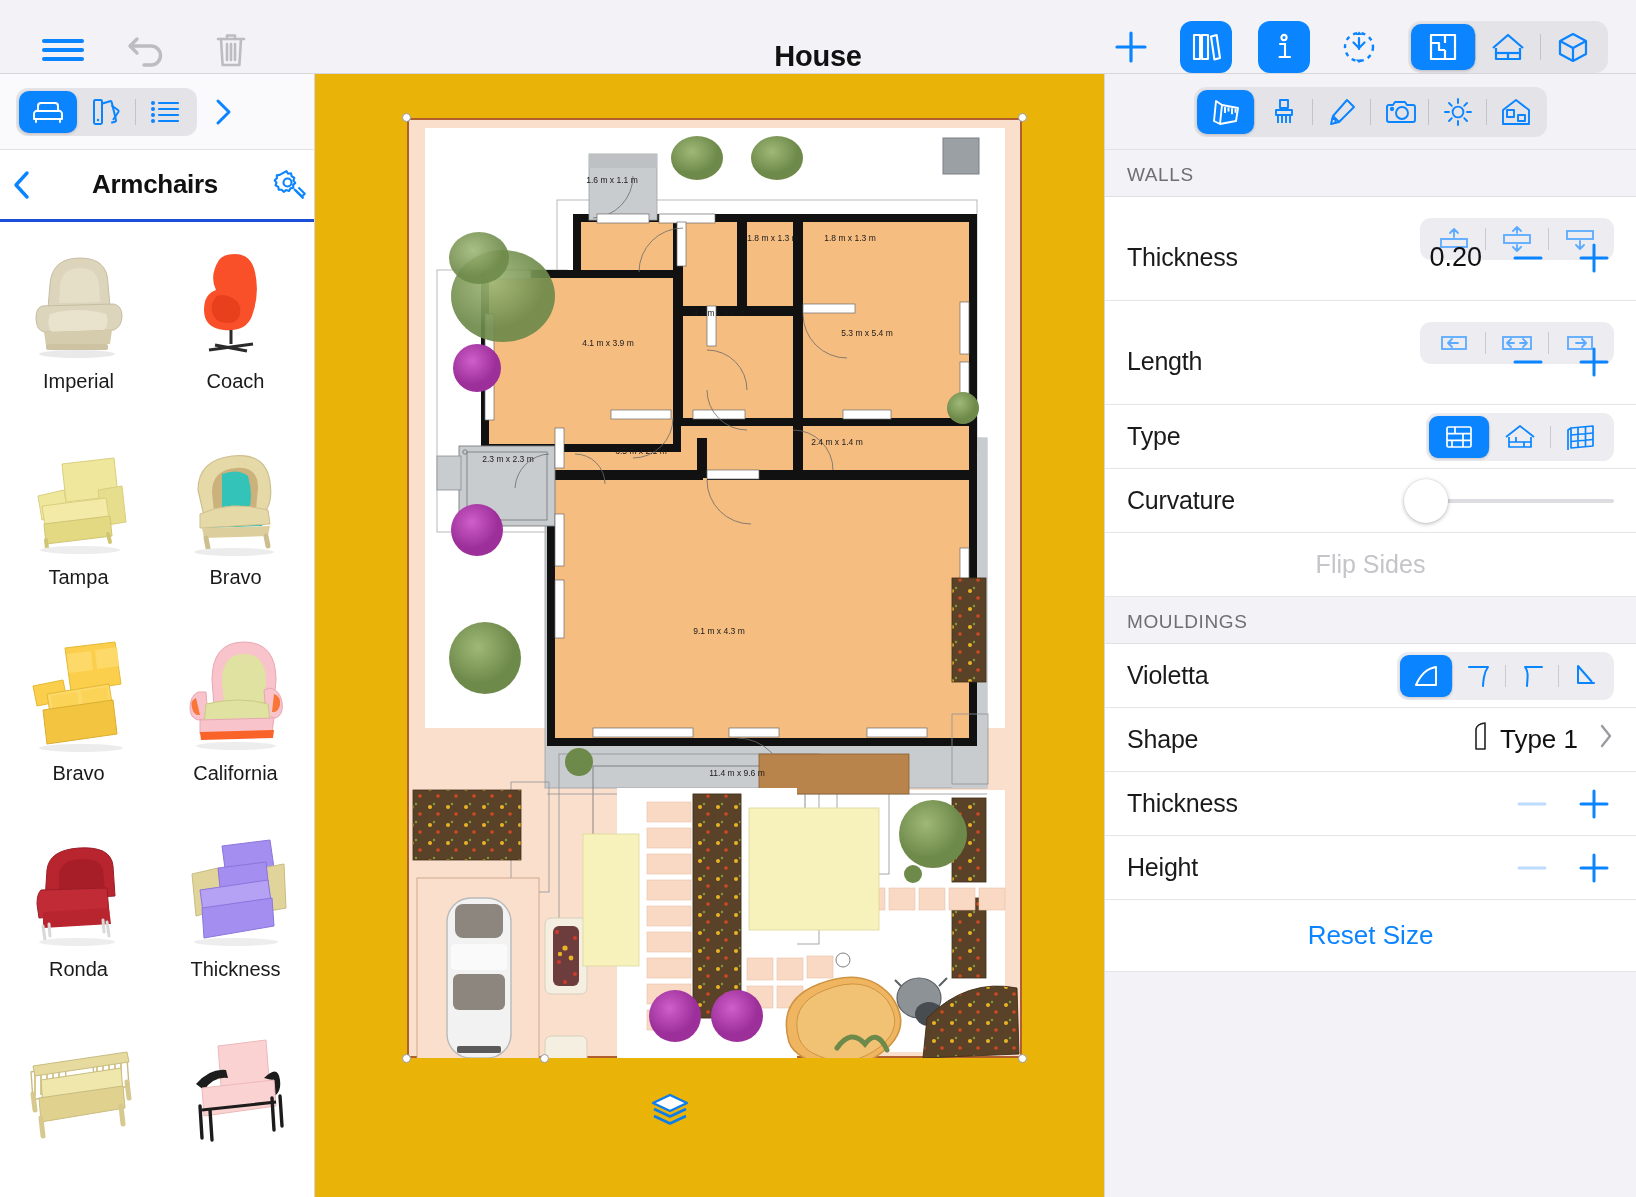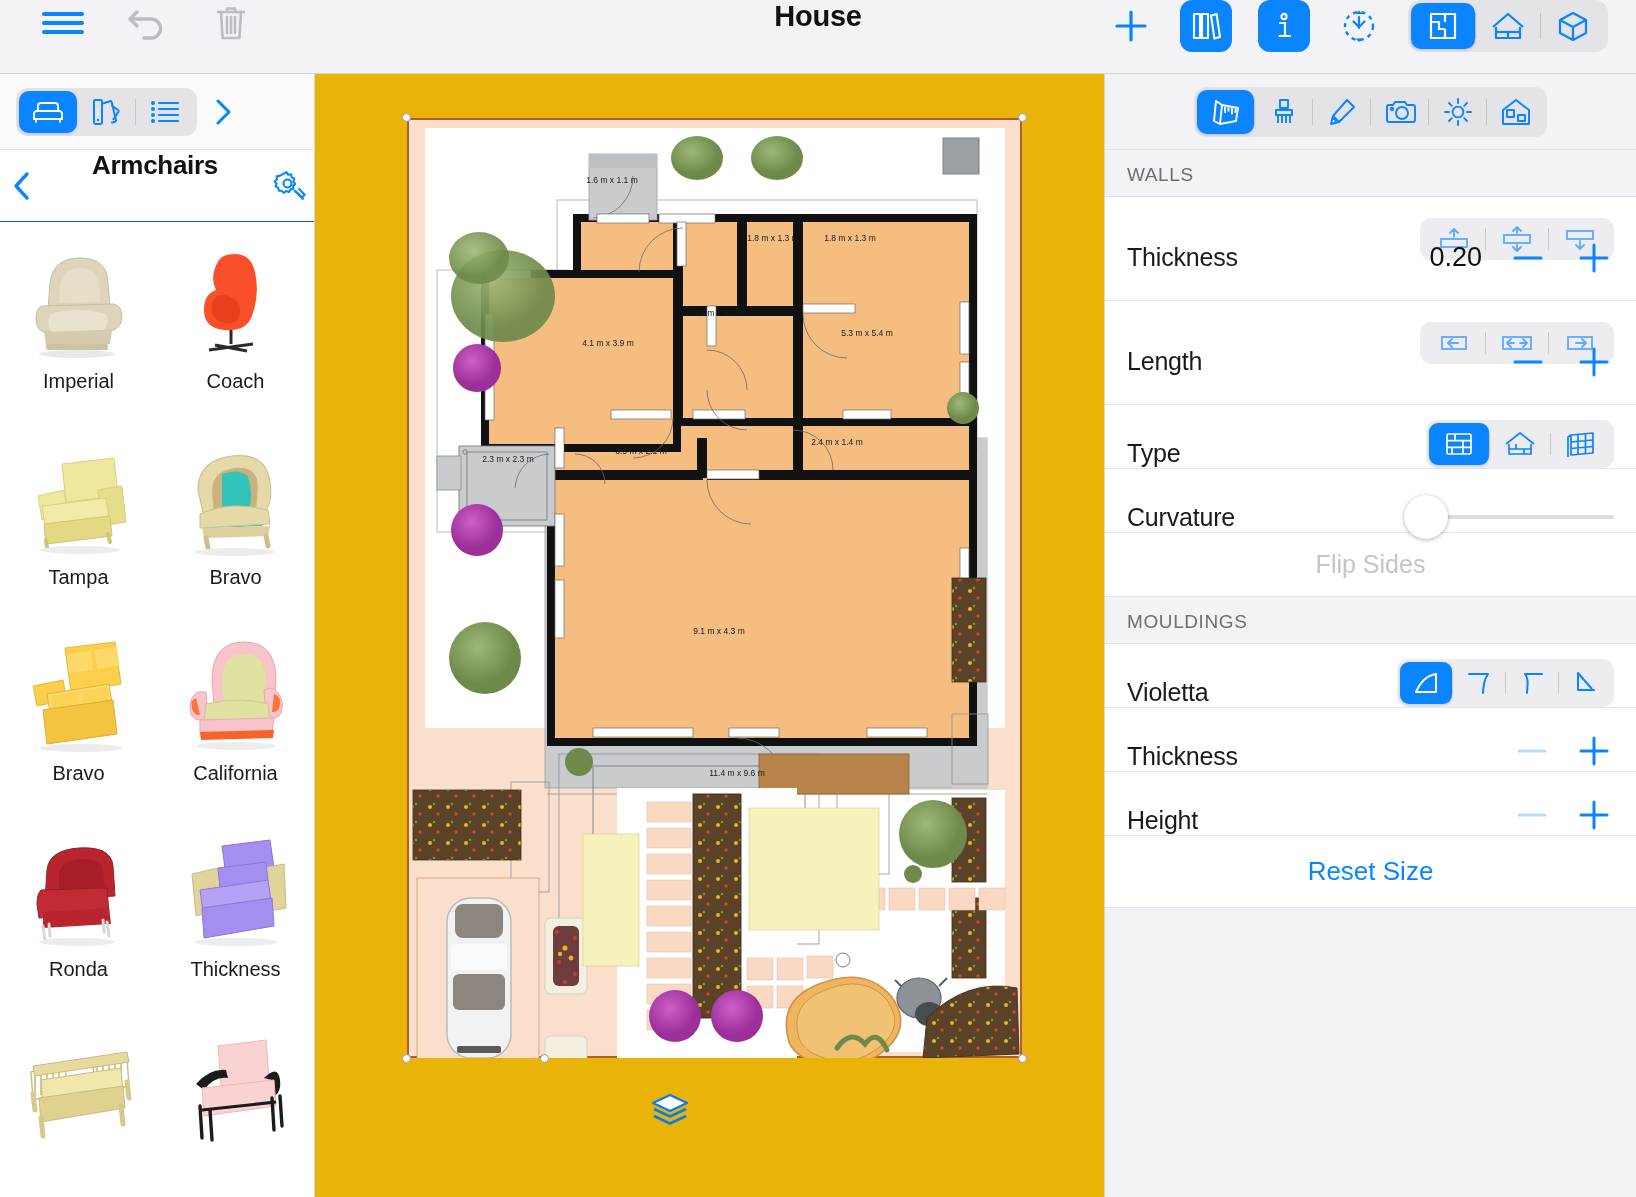--- a/index.html
+++ b/index.html
@@ -9,21 +9,21 @@
     background: #ffffff;
     overflow: hidden;
     -webkit-font-smoothing: antialiased;
   }
   .app { position: relative; width: 1636px; height: 1197px; display: flex; flex-direction: column; }
 
   
   .topbar {
     height: 74px; flex: 0 0 74px;
     background: #f2f2f7;
-    display: flex; align-items: flex-start;
+    display: flex; align-items: flex-end;
     position: relative;
     border-bottom: 1px solid #d6d6db;
   }
   .tb-left { display: flex; align-items: center; gap: 38px; padding-left: 40px; }
   .tb-btn {
     width: 46px; height: 46px;
     display: flex; align-items: center; justify-content: center;
     cursor: pointer;
   }
   .doc-title {
@@ -79,22 +79,22 @@
   .sb-seg .seg {
     width: 58px; height: 42px; border-radius: 10px;
     display: flex; align-items: center; justify-content: center;
   }
   .sb-seg .seg.active { background: #0a84ff; box-shadow: 0 1px 3px rgba(0,0,0,.18); }
   .sb-chevron {
     width: 52px; height: 42px; display: flex; align-items: center; justify-content: center;
   }
   .sb-header {
     height: 72px; flex: 0 0 72px;
-    display: flex; padding: 0 2px;
-    border-bottom: 1px solid #1d4ed8;
+    display: flex; align-items: center; padding: 0 2px;
+    border-bottom: 3px solid #1d4ed8;
     background: #fff;
     position: relative;
   }
   .sb-back { width: 40px; display: flex; align-items: center; justify-content: center; }
   .sb-title {
     flex: 1; text-align: center; font-size: 26px; font-weight: 700; color: #111;
     letter-spacing: -0.3px;
   }
   .sb-gear { width: 44px; display: flex; align-items: center; justify-content: center; }
   .sb-grid {
@@ -161,21 +161,21 @@
   }
   .insp-seg .seg.active { background: #0a84ff; box-shadow: 0 1px 3px rgba(0,0,0,.18); }
 
   .sec-head {
     background: #f2f2f7;
     padding: 14px 22px 10px 22px;
     font-size: 19px; color: #6e6e73; letter-spacing: 0.6px;
     border-bottom: 1px solid #e0e0e4;
   }
   .row {
-    display: flex; align-items: flex-end;
+    display: flex; align-items: center;
     padding: 0 22px; min-height: 64px;
     border-bottom: 1px solid #e6e6ea;
     position: relative;
   }
   .row-label { font-size: 25px; color: #1a1a1a; letter-spacing: -0.2px; }
   .row-right { margin-left: auto; display: flex; align-items: center; }
 
   .tall-row { min-height: 104px; flex-direction: column; align-items: stretch; justify-content: center; padding: 10px 22px 12px 22px; }
   .tall-top { display: flex; justify-content: flex-end; }
   .tall-bottom { display: flex; align-items: center; margin-top: -22px; }
@@ -1063,20 +1063,38 @@
             <div class="mseg">
               <svg width="26" height="26" viewBox="0 0 26 26">
                   <path d="M6 3 V20 H22" fill="none" stroke="#0a84ff" stroke-width="2" stroke-linecap="round" stroke-linejoin="round"></path>
                   <path d="M6 3 L20 19" fill="none" stroke="#0a84ff" stroke-width="2"></path>
                 </svg>
             </div>
           </div>
         </div>
       </div>
 
+      <div class="row">
+        <div class="row-label">Shape</div>
+        <div class="row-right">
+          <div class="shape-val">
+            <span>
+              <svg width="18" height="30" viewBox="0 0 18 30">
+                  <path d="M4 28 V8 Q5 3 13 2 V28 Z" fill="none" stroke="#222" stroke-width="1.6" stroke-linejoin="round"></path>
+                </svg>
+            </span>
+            <span>Type 1</span>
+            <span style="margin-left:10px">
+              <svg width="16" height="26" viewBox="0 0 16 26">
+                  <path d="M4 3 L12 13 L4 23" fill="none" stroke="#9a9aa0" stroke-width="2.4" stroke-linecap="round" stroke-linejoin="round"></path>
+                </svg>
+            </span>
+          </div>
+        </div>
+      </div>
 
       <div class="row">
         <div class="row-label">Thickness</div>
         <div class="row-right">
           <div class="stepper-minus">
             <svg width="34" height="20" viewBox="0 0 34 20">
                 <line x1="4" y1="10" x2="30" y2="10" stroke="#bcdcff" stroke-width="3" stroke-linecap="round"></line>
               </svg>
           </div>
           <div class="stepper-plus" style="margin-left:22px">

